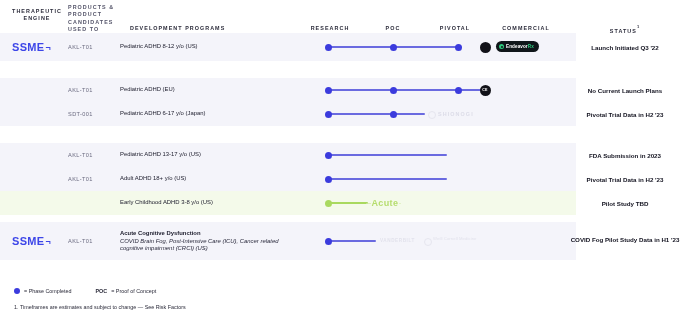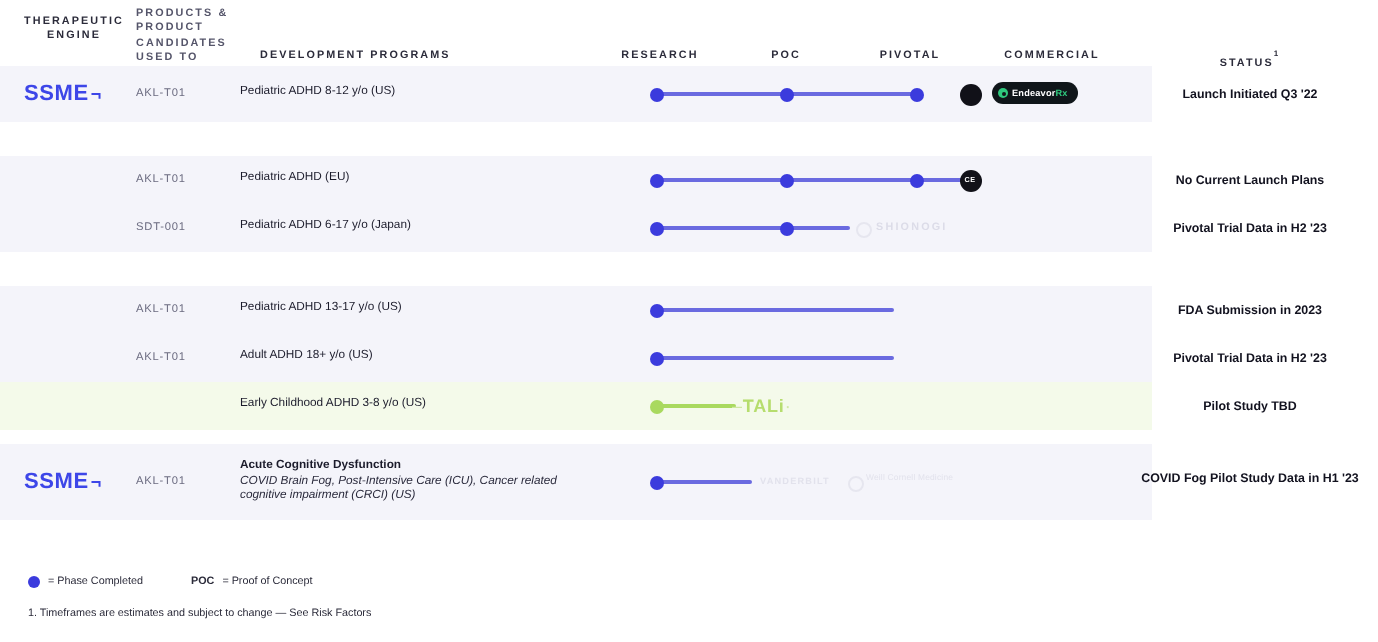--- a/index.html
+++ b/index.html
@@ -202,21 +202,21 @@
       <div class="dot" style="left:32px;"></div>
     </div>
     <div class="status" style="top:9px;">Pivotal Trial Data in H2 '23</div>
   </div>
 
   <div class="row green" style="top:191px;height:24px;">
     <div class="prog" style="top:8px;">Early Childhood ADHD 3-8 y/o (US)</div>
     <div class="track" style="left:296px;top:5px;width:270px;">
       <div class="bar green" style="left:32px;width:40px;"></div>
       <div class="dot green" style="left:32px;"></div>
-      <div class="partner tali" style="left:70px;"><span class="dash">–</span><span>TALi</span><span class="dash">·</span></div>
+      <div class="partner tali" style="left:70px;"><span class="dash">–</span><span>Acute</span><span class="dash">·</span></div>
     </div>
     <div class="status" style="top:9px;">Pilot Study TBD</div>
   </div>
 
   <div class="row" style="top:222px;height:38px;">
     <div class="engine-logo" style="top:13px;"><span>SSME</span><span class="tick">¬</span></div>
     <div class="code" style="top:16px;">AKL-T01</div>
     <div class="prog" style="top:8px;">
       <span class="ttl">Acute Cognitive Dysfunction</span>
       <span class="sub">COVID Brain Fog, Post-Intensive Care (ICU), Cancer related cognitive impairment (CRCI) (US)</span>

